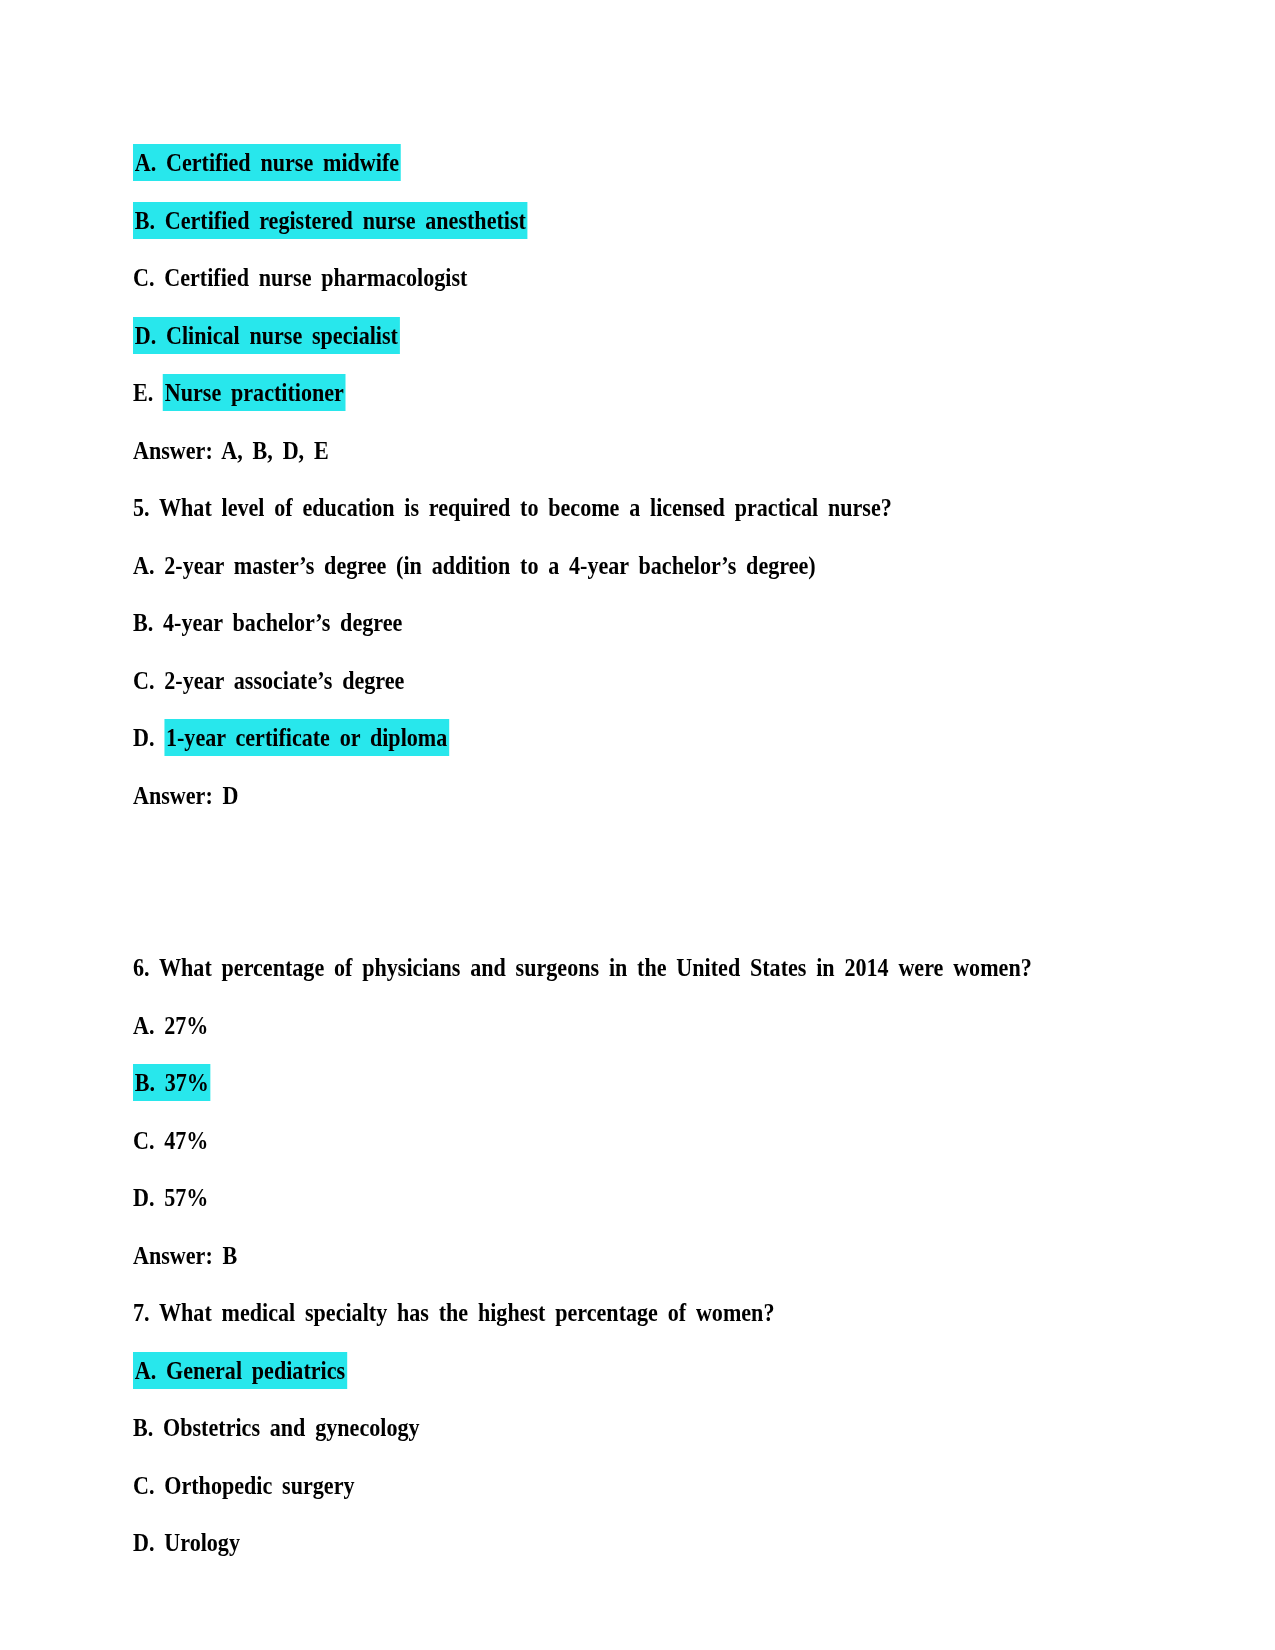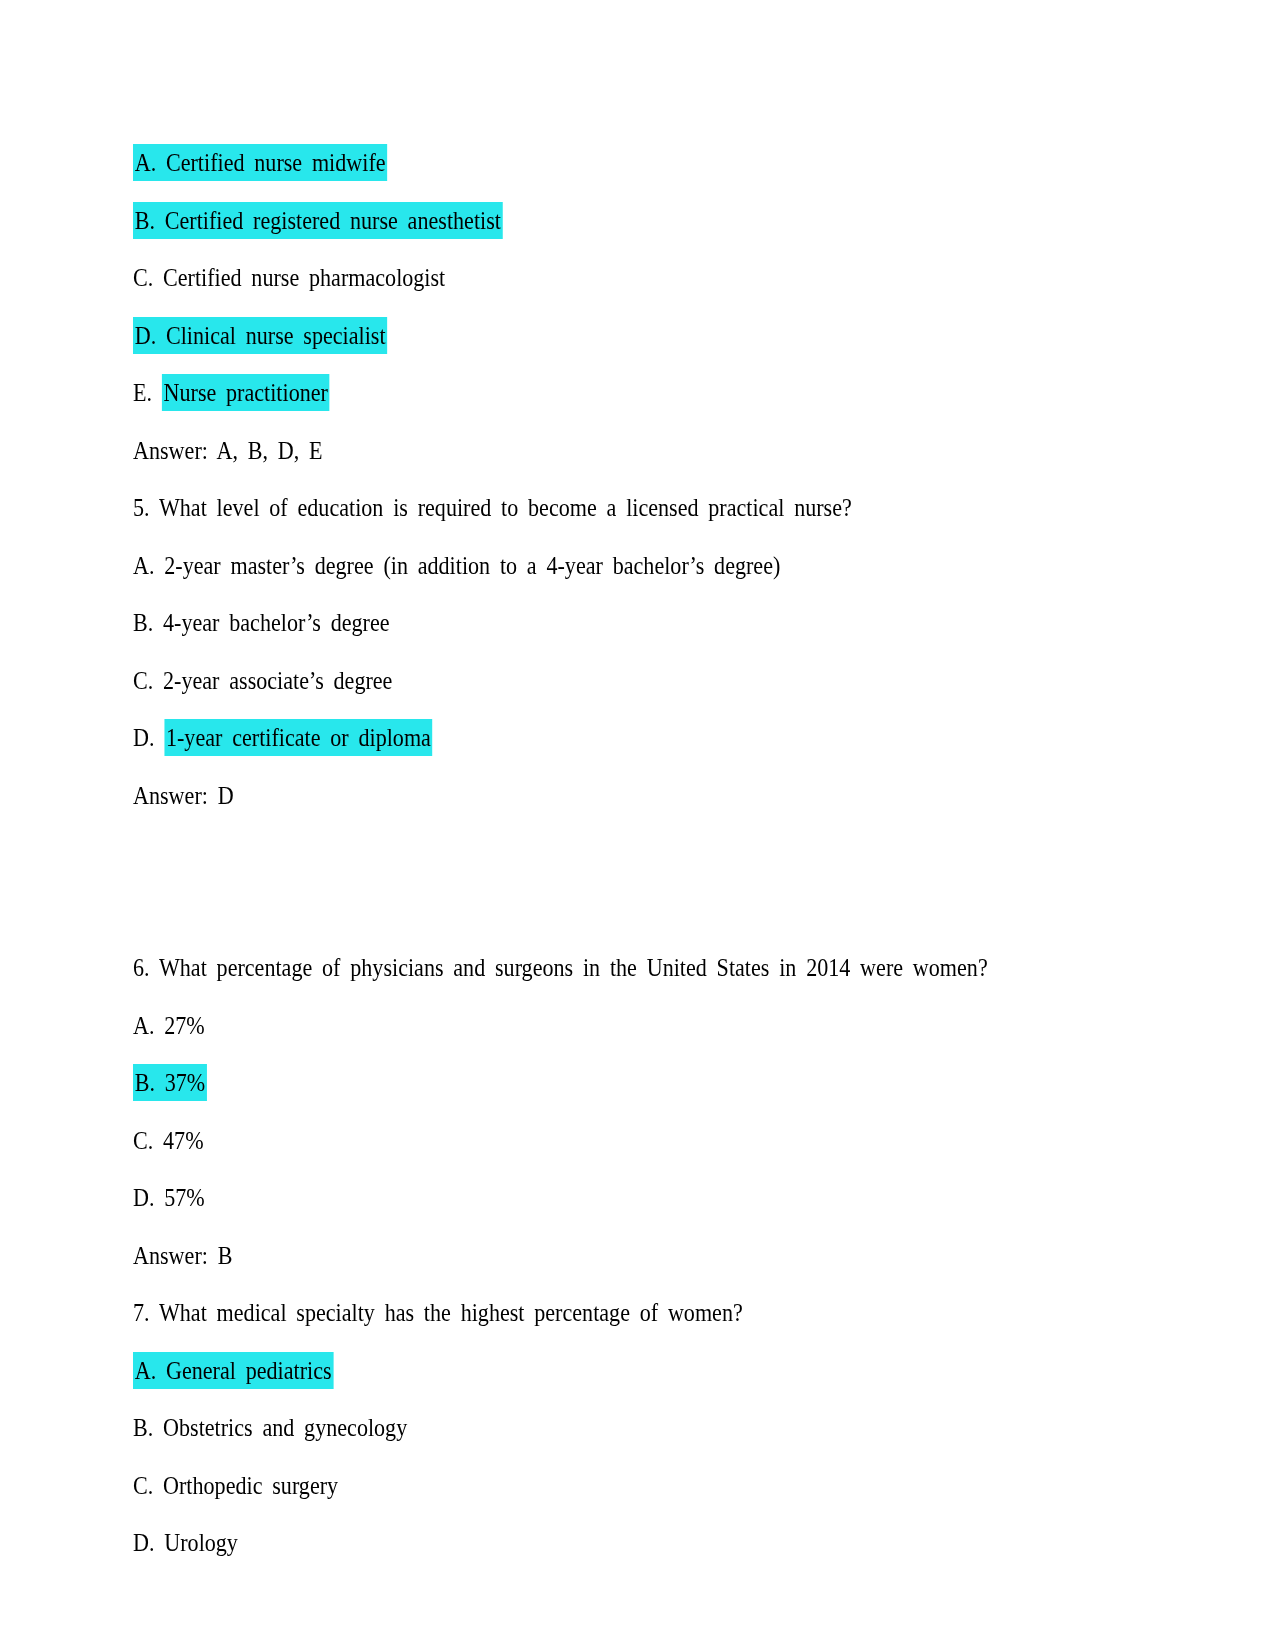--- a/index.html
+++ b/index.html
@@ -12,20 +12,21 @@
     height: 1650px;
     overflow: hidden;
   }
   .page {
     position: relative;
     width: 1154px;
     height: 1650px;
     background: var(--bg, #ffffff);
     box-sizing: border-box;
     padding: 134px 60px 2px 133px;
+    font-weight: bold;
   }
   .line {
     margin: 0;
     height: 57.5px;
     line-height: 57.5px;
     font-family: "Liberation Serif", "DejaVu Serif", serif;
     font-size: 26px;
     color: var(--fg, #000000);
     white-space: nowrap;
     word-spacing: 5px;

